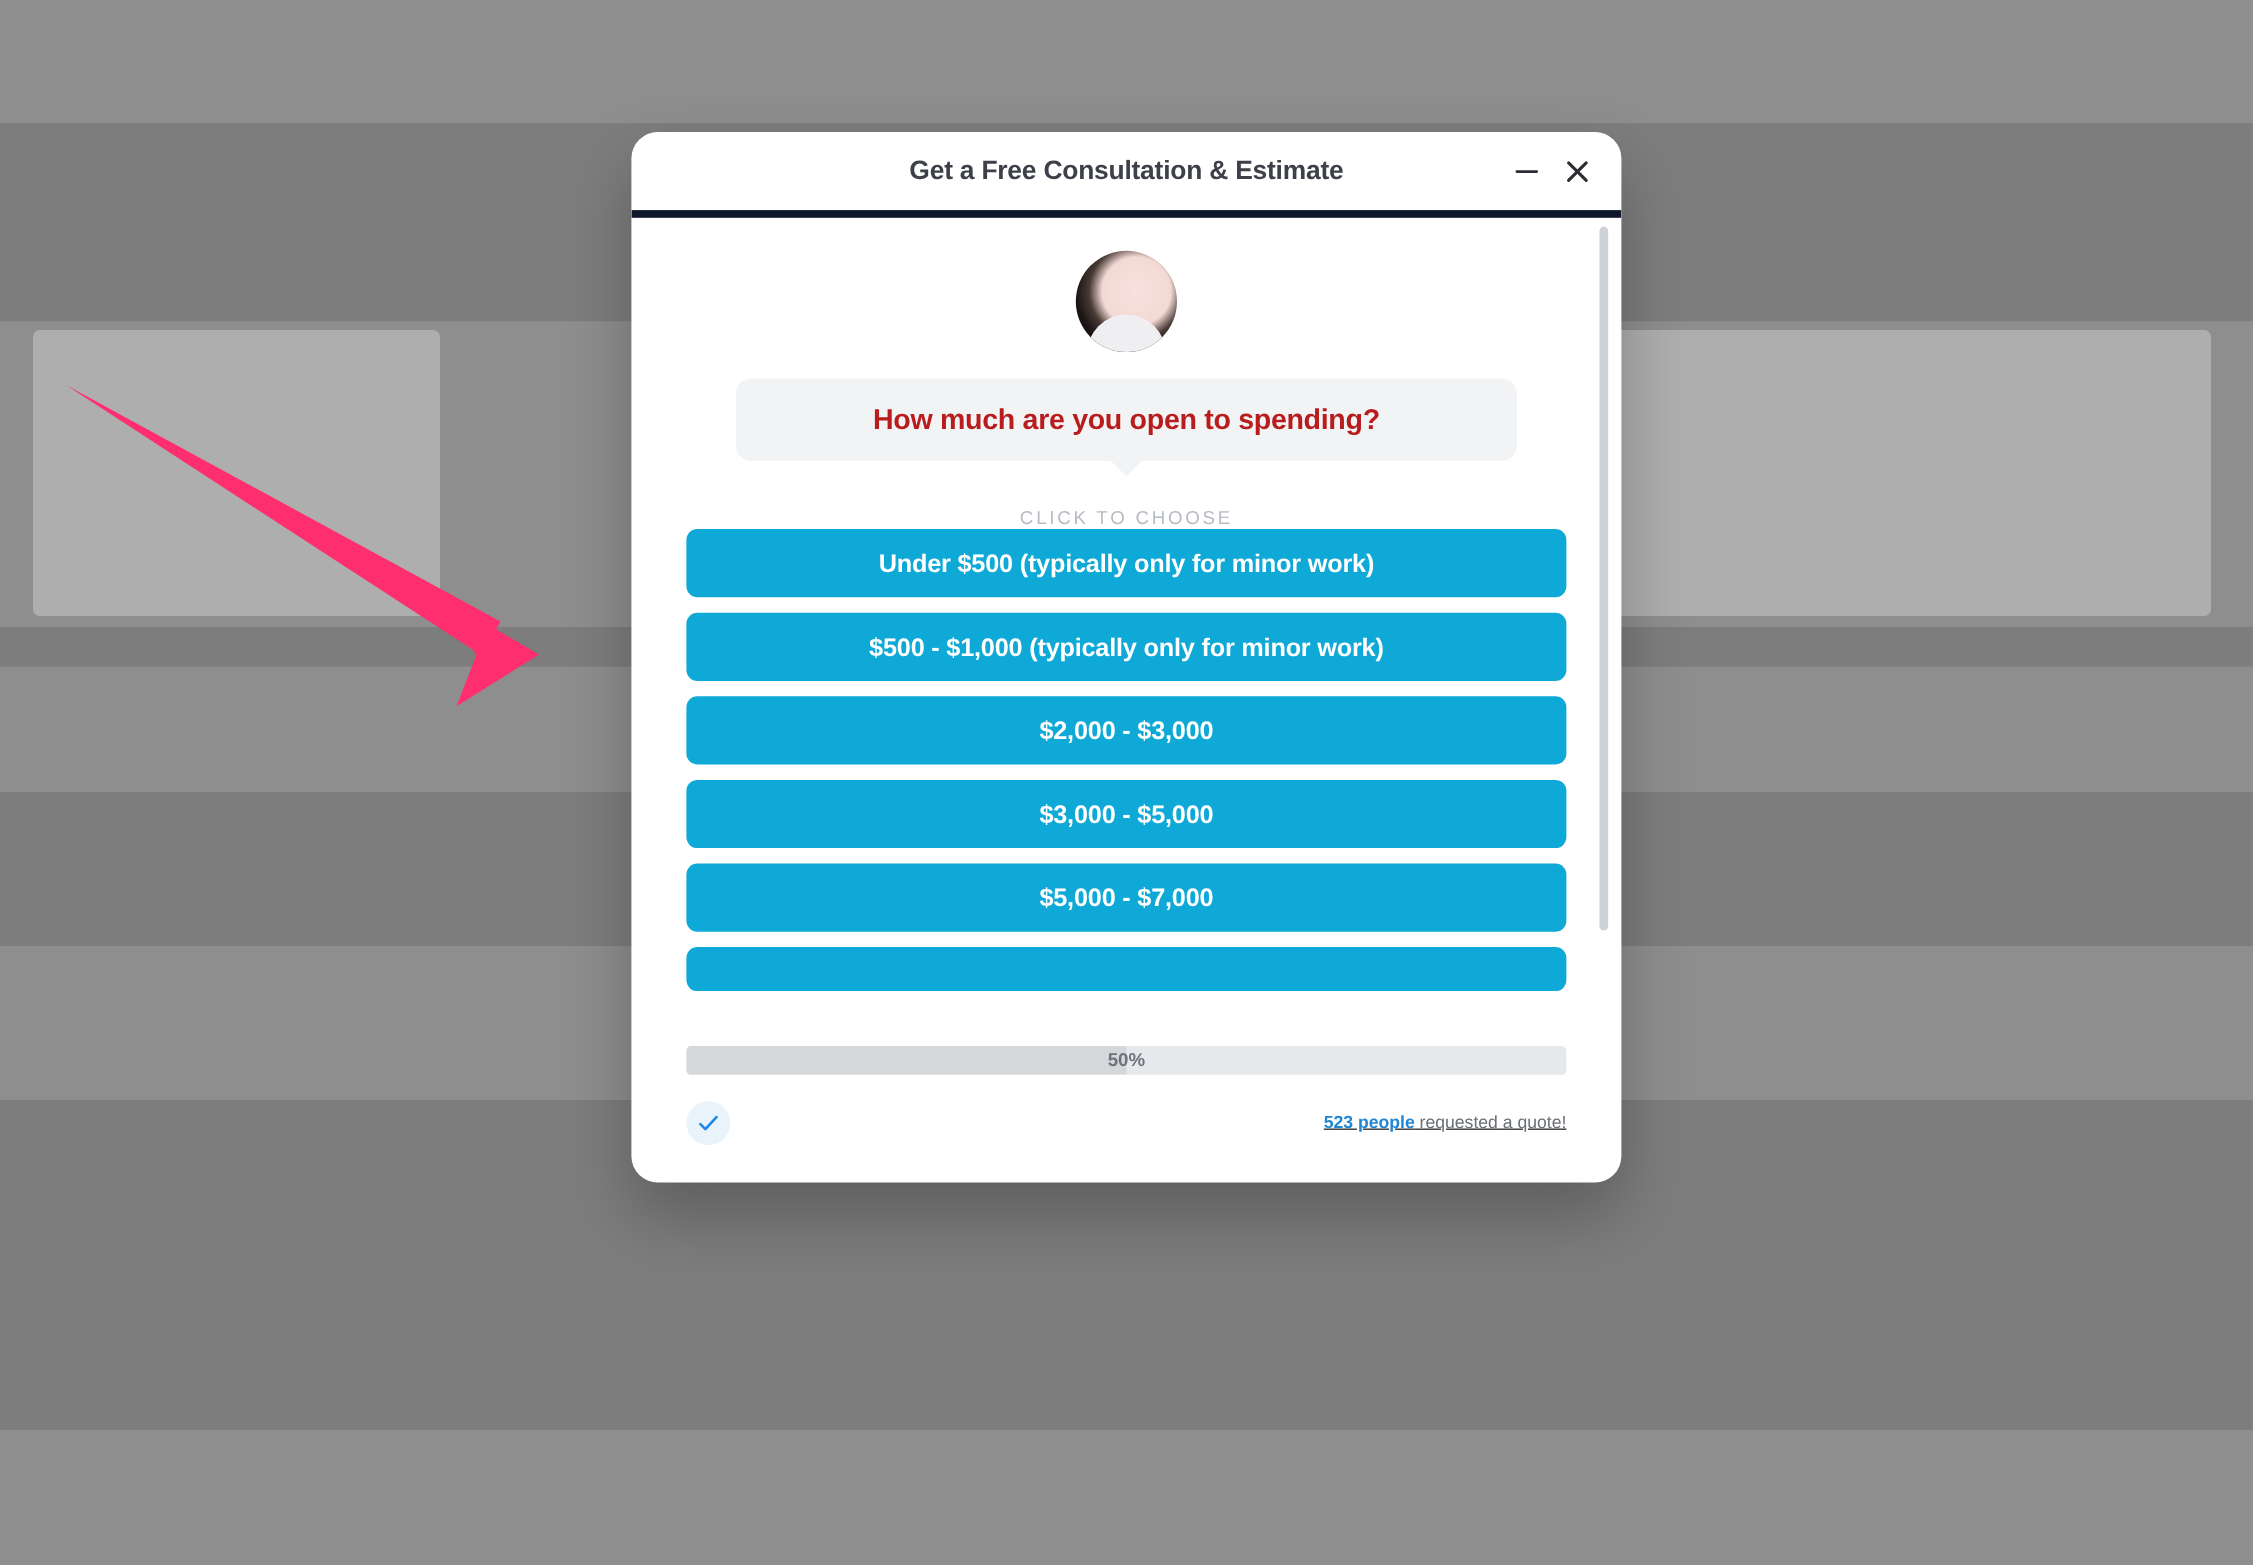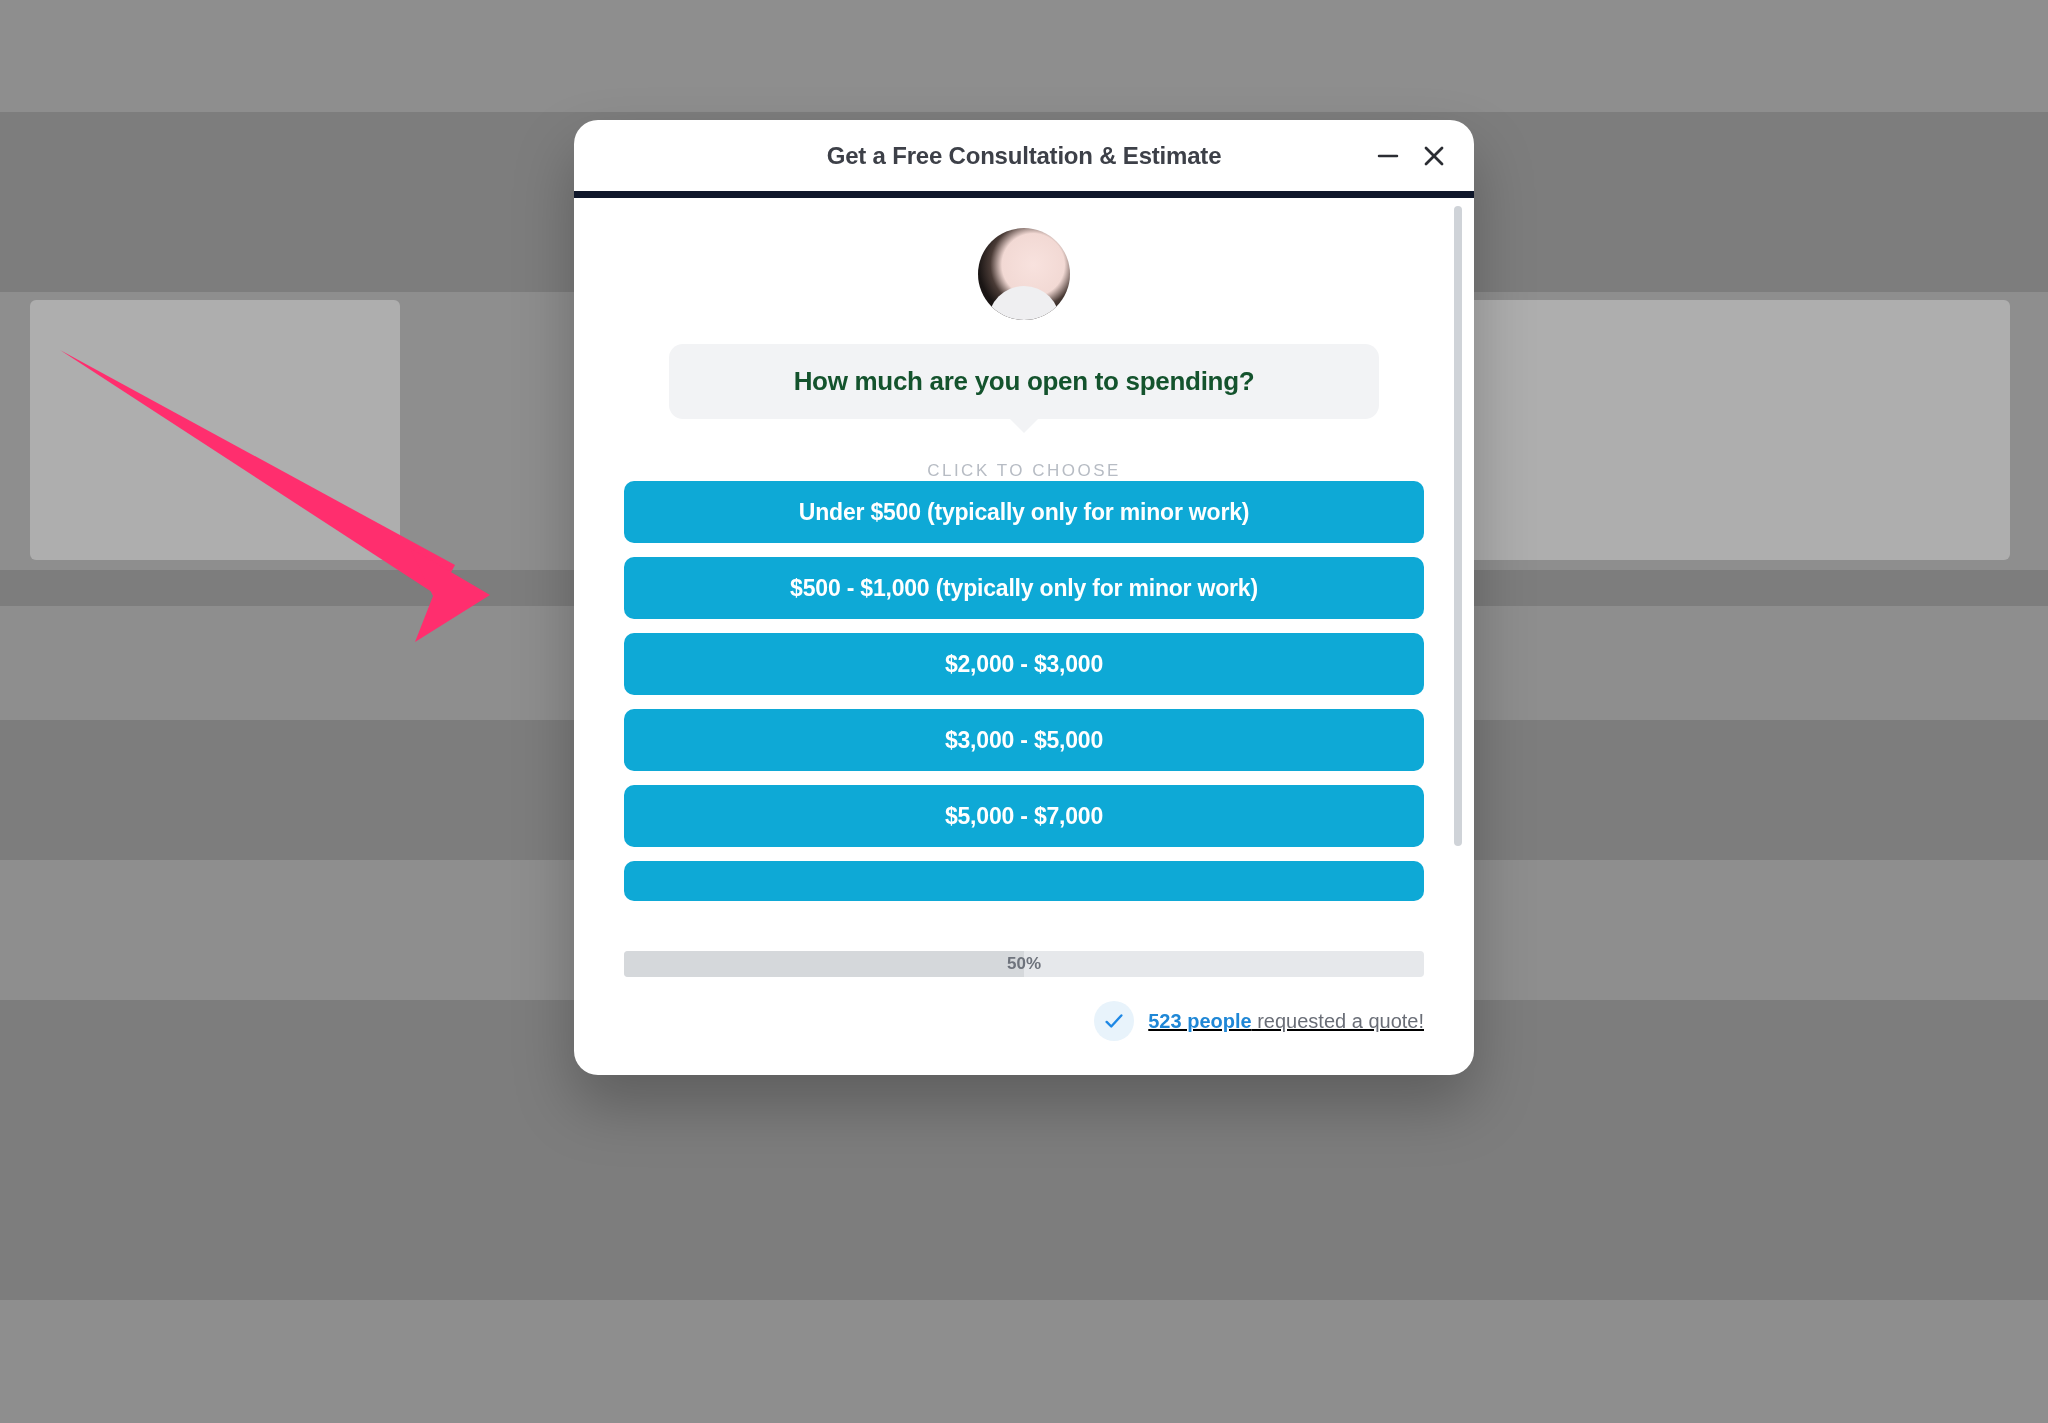--- a/index.html
+++ b/index.html
@@ -115,21 +115,21 @@
 
     .question-bubble {
       margin: 24px auto 0 auto;
       width: 710px;
       background: #f2f3f5;
       border-radius: 14px;
       padding: 22px 28px;
       text-align: center;
       font-size: 26px;
       font-weight: 700;
-      color: #14532d;
+      color: #b91c1c;
       position: relative;
       letter-spacing: -0.3px;
     }
     .question-bubble::after {
       content: "";
       position: absolute;
       left: 50%;
       bottom: -14px;
       transform: translateX(-50%);
       width: 0; height: 0;
@@ -189,25 +189,25 @@
       position: absolute;
       left: 0; right: 0; top: 0; bottom: 0;
       display:flex;align-items:center;justify-content:center;
       color:#6e737c;
       font-size:17px;
       font-weight:600;
     }
     .social-row {
       margin-top: 24px;
       display: flex;
-      justify-content: flex-end;
+      justify-content: space-between;
       align-items: center;
       gap: 14px;
       color: #6a6e77;
-      font-size: 20px;
+      font-size: 16px;
     }
     .check-badge {
       width: 40px; height: 40px; border-radius: 50%;
       background: #e8f3fb;
       display:flex;align-items:center;justify-content:center;
       color:#1e88e5;
     }
     .social-count { color: #1f87d6; font-weight: 700; }
 
     

